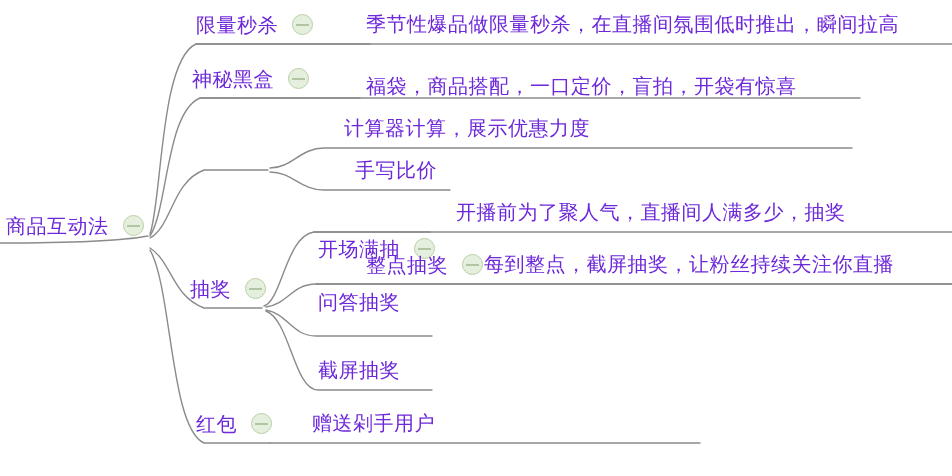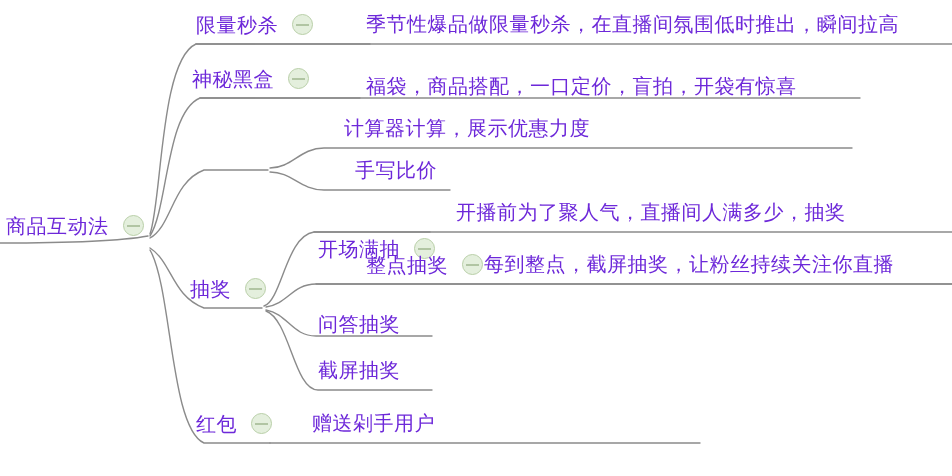--- a/index.html
+++ b/index.html
@@ -143,21 +143,21 @@
   </div>
 
   <div class="node" style="left:318px; top:254px;margin-left:48px;">
     <span class="node-text">整点抽奖</span>
     <span class="collapse"></span>
   </div>
   <div class="node" style="left:484px; top:254px;">
     <span class="node-text">每到整点，截屏抽奖，让粉丝持续关注你直播</span>
   </div>
 
-  <div class="node" style="left:318px; top:314px;">
+  <div class="node" style="left:318px; top:292px;">
     <span class="node-text">问答抽奖</span>
   </div>
   <div class="node" style="left:318px; top:360px;">
     <span class="node-text">截屏抽奖</span>
   </div>
 
   <div class="node" style="left:196px; top:413px;">
     <span class="node-text">红包</span>
     <span class="collapse"></span>
   </div>

